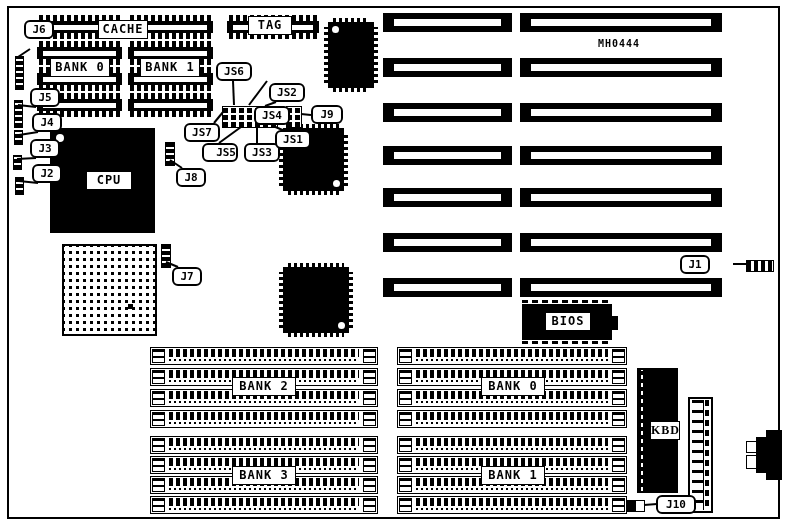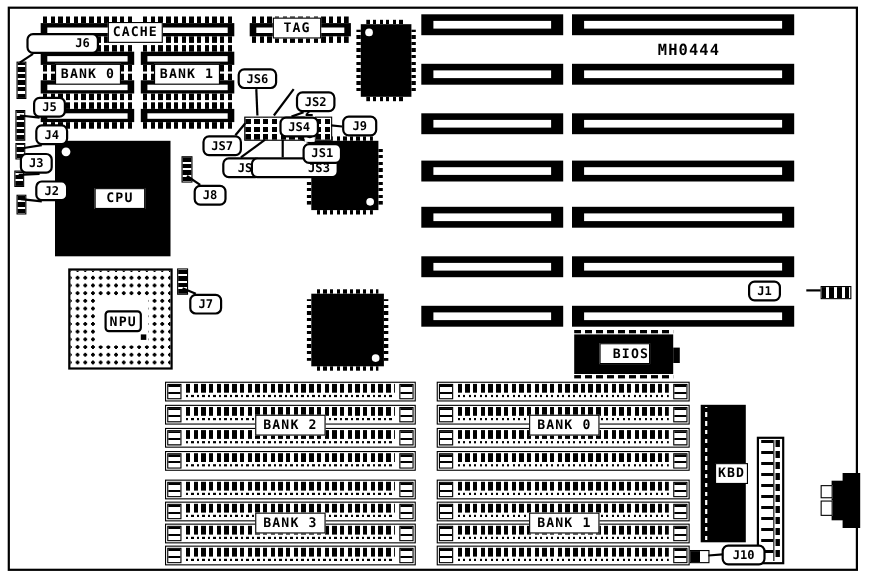--- a/index.html
+++ b/index.html
@@ -7,21 +7,21 @@
          font-family:"DejaVu Sans Mono",monospace;color:#000;}
   .abs{position:absolute;}
   .outline{left:7px;top:6px;width:769px;height:509px;border:2px solid #000;}
 
   
   .callout{background:#fff;border:2px solid #000;border-radius:6px;text-align:center;
            font-weight:bold;font-size:11px;line-height:15px;height:15px;z-index:6;}
   
   .chiplbl{background:#fff;border:1px solid #000;text-align:center;font-weight:bold;
            font-size:12px;line-height:17px;height:17px;z-index:5;letter-spacing:1px;}
-  .plain{font-size:14px;font-weight:bold;letter-spacing:1px;z-index:5;background:#fff;text-align:right;}
+  .plain{font-size:10px;font-weight:bold;letter-spacing:1px;z-index:5;background:#fff;text-align:right;}
 
   
   .dip{display:flex;flex-direction:column;}
   .pins{height:6px;margin:0 2px;background:repeating-linear-gradient(90deg,#000 0 4px,transparent 4px 7px);}
   .bod{flex:1;background:#000;position:relative;}
   .bod::after{content:"";position:absolute;left:6px;right:6px;top:4px;height:5px;background:#fff;}
 
   
   .qfp{background:#000;}
   .qt,.qb{position:absolute;left:5px;right:5px;height:4px;background:repeating-linear-gradient(90deg,#000 0 3px,transparent 3px 6px);}
@@ -110,75 +110,72 @@
       <i class="qr"></i>
     <i class="abs dot br"></i>
   </div>
 
   <div class="abs cpu" style="left:50px;top:128px;width:105px;height:105px;">
     <i class="abs dot" style="top:6px;left:6px;width:8px;height:8px;"></i>
   </div>
   <div class="abs chiplbl" style="left:86px;top:171px;width:44px;">CPU</div>
 
   <div class="abs pga" style="left:62px;top:244px;width:91px;height:88px;">
-    <div class="abs pga-center" style="left:25px;top:24px;width:46px;height:44px;">
-      <span class="npu-box">NPU</span>
-    </div>
     <i class="abs pga-mark" style="left:64px;top:58px;"></i>
   </div>
 
   <div class="abs pinhead" style="left:15px;top:56px;width:7px;height:32px;"></div>
   <div class="abs pinhead" style="left:14px;top:100px;width:7px;height:26px;"></div>
   <div class="abs pinhead" style="left:14px;top:130px;width:7px;height:13px;"></div>
   <div class="abs pinhead" style="left:13px;top:155px;width:7px;height:13px;"></div>
   <div class="abs pinhead" style="left:15px;top:177px;width:7px;height:16px;"></div>
 
   <div class="abs pinhead" style="left:165px;top:142px;width:8px;height:22px;"></div>
   <div class="abs pinhead" style="left:161px;top:244px;width:8px;height:22px;"></div>
 
   <div class="abs pingrid" style="left:222px;top:106px;width:54px;height:20px;"></div>
   <div class="abs pingrid" style="left:286px;top:106px;width:14px;height:20px;"></div>
   <div class="abs plain" style="left:277px;top:93px;">2</div>
   <div class="abs plain" style="left:277px;top:113px;">6</div>
 
-  <div class="abs callout" style="left:24px;top:30px;width:26px;padding-left:36px;">J6</div>
+  <div class="abs callout" style="left:24px;top:20px;width:26px;">J6</div>
   <div class="abs callout" style="left:30px;top:88px;width:26px;">J5</div>
   <div class="abs callout" style="left:32px;top:113px;width:26px;">J4</div>
-  <div class="abs callout" style="left:18px;top:139px;width:26px;">J3</div>
+  <div class="abs callout" style="left:30px;top:139px;width:26px;">J3</div>
   <div class="abs callout" style="left:32px;top:164px;width:26px;">J2</div>
   <div class="abs callout" style="left:176px;top:168px;width:26px;">J8</div>
   <div class="abs callout" style="left:172px;top:267px;width:26px;">J7</div>
   <div class="abs callout" style="left:216px;top:62px;width:32px;">JS6</div>
   <div class="abs callout" style="left:254px;top:78px;width:32px;margin-top:28px;">JS4</div>
   <div class="abs callout" style="left:269px;top:83px;width:32px;">JS2</div>
   <div class="abs callout" style="left:184px;top:123px;width:32px;">JS7</div>
   <div class="abs callout" style="left:202px;top:143px;width:32px;text-align:right;">JS5</div>
-  <div class="abs callout" style="left:228px;top:143px;width:32px;padding-left:44px;">JS3</div>
+  <div class="abs callout" style="left:244px;top:143px;width:32px;">JS3</div>
   <div class="abs callout" style="left:275px;top:130px;width:32px;">JS1</div>
   <div class="abs callout" style="left:311px;top:105px;width:28px;">J9</div>
   <div class="abs callout" style="left:680px;top:255px;width:26px;">J1</div>
   <div class="abs callout" style="left:656px;top:495px;width:36px;">J10</div>
 
   <div class="abs plain" style="left:598px;top:38px;">MH0444</div>
 
   <div class="abs pingrid" style="left:746px;top:260px;width:26px;height:10px;background-image:repeating-linear-gradient(90deg,#000 0 4px,transparent 4px 7px);"></div>
 
   <div class="abs dash" style="left:522px;top:300px;width:90px;"></div>
   <div class="abs bios" style="left:522px;top:304px;width:90px;height:36px;"></div>
   <div class="abs blk" style="left:612px;top:316px;width:6px;height:14px;"></div>
   <div class="abs dash" style="left:522px;top:341px;width:90px;"></div>
-  <div class="abs chiplbl" style="left:545px;top:312px;width:44px;text-align:right;">BIOS</div>
+  <div class="abs chiplbl" style="left:545px;top:312px;width:44px;">BIOS</div>
 
   <div class="abs chiplbl" style="left:232px;top:377px;width:62px;">BANK 2</div>
   <div class="abs chiplbl" style="left:232px;top:466px;width:62px;">BANK 3</div>
   <div class="abs chiplbl" style="left:481px;top:377px;width:62px;">BANK 0</div>
   <div class="abs chiplbl" style="left:481px;top:466px;width:62px;">BANK 1</div>
 
   <div class="abs kbd" style="left:637px;top:368px;width:41px;height:125px;"></div>
-  <div class="abs chiplbl" style="left:650px;top:421px;width:28px;">KBD</div>
+  <div class="abs chiplbl" style="left:650px;top:421px;width:28px;font-family:Liberation Serif, serif;">KBD</div>
   <div class="abs pwr" style="left:688px;top:397px;width:21px;height:112px;"></div>
   <div class="abs j10" style="left:627px;top:500px;width:16px;height:10px;"></div>
 
   <div class="abs blk" style="left:766px;top:430px;width:16px;height:50px;"></div>
   <div class="abs blk" style="left:756px;top:437px;width:12px;height:36px;"></div>
   <div class="abs dinpin" style="left:746px;top:441px;width:9px;height:10px;"></div>
   <div class="abs dinpin" style="left:746px;top:455px;width:9px;height:12px;"></div>
 
   <svg class="tails" width="791" height="527">
       <line x1="30" y1="49" x2="18" y2="57" stroke="#000" stroke-width="2"></line>

